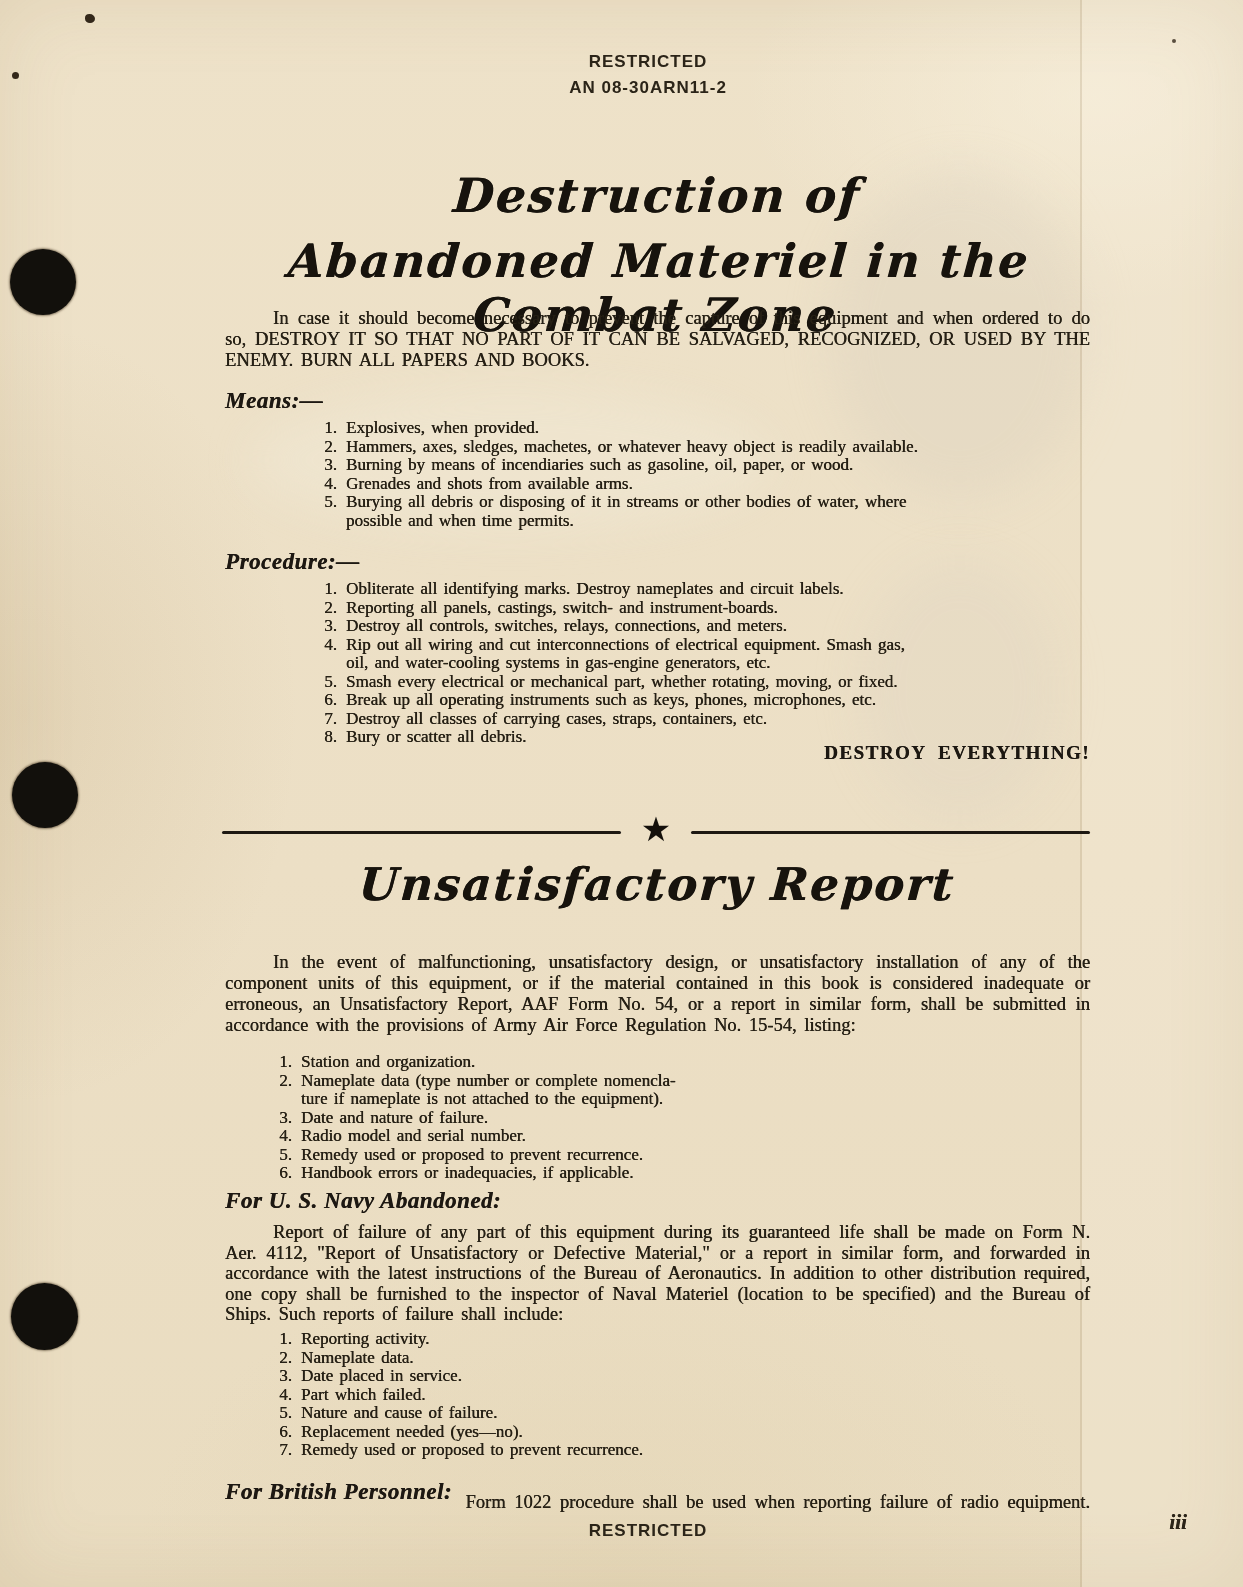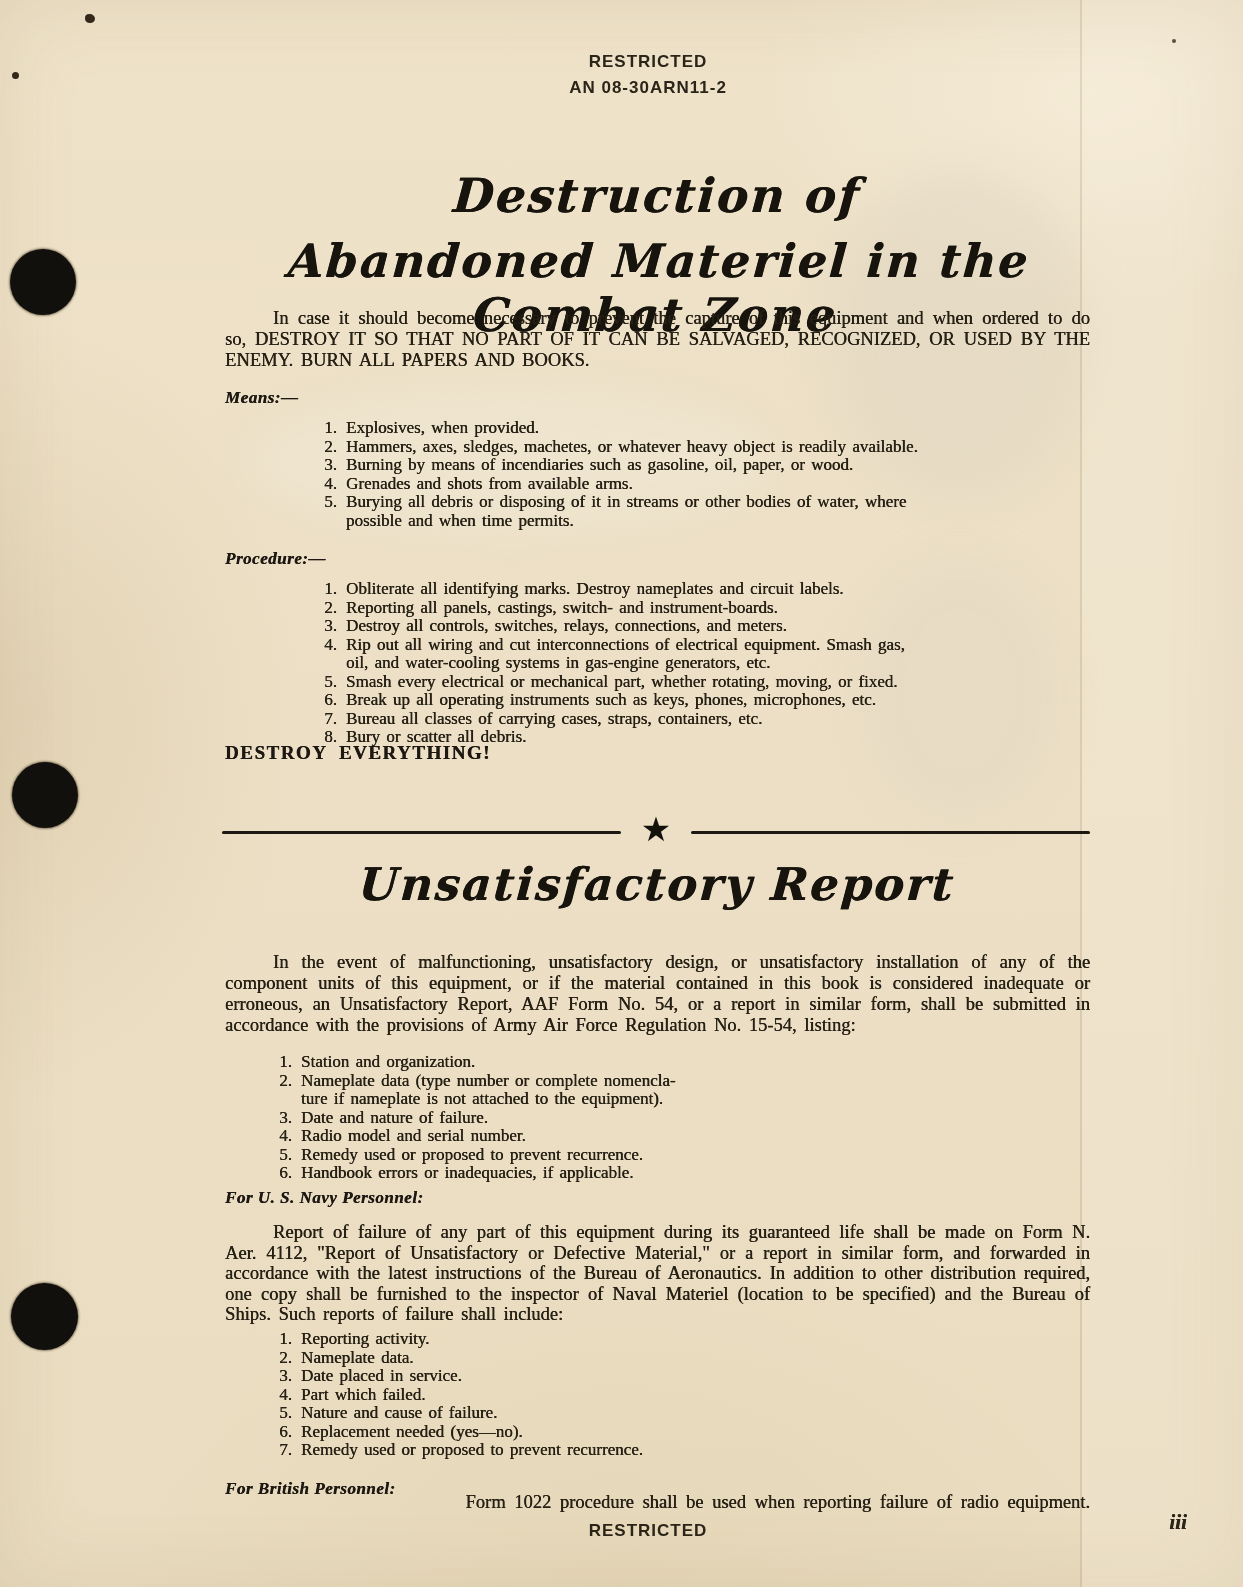--- a/index.html
+++ b/index.html
@@ -41,39 +41,39 @@
   
   .para { position:absolute; left:225px; width:865px; text-align:justify;
           font-size:18.5px; line-height:21px; word-spacing:3px; }
   .para-indent { text-indent:48px; }
   .intro { top:308px; }
   .aaf-para { top:952px; }
   .navy-para { top:1222px; line-height:20.5px; }
   .brit-para { top:1492px; text-align:right; text-indent:64px; word-spacing:4px; }
 
   
-  .sec-head { position:absolute; left:225px; font-size:17px; font-weight:bold; font-style:italic;
+  .sec-head { position:absolute; left:225px; font-size:23px; font-weight:bold; font-style:italic;
               color:#1d1812; letter-spacing:0.5px; }
   .means-head { top:388px; }
   .proc-head  { top:549px; }
   .aaf-head   { top:937px; }
   .navy-head  { top:1188px; }
   .brit-head  { top:1456px;margin-top:23px; }
 
   
   .nlist { position:absolute; font-size:17px; line-height:18.5px; }
   .means-list { left:311px; top:419px; width:700px; }
   .proc-list  { left:311px; top:580px; width:700px; }
   .aaf-list   { left:266px; top:1053px; width:660px; }
   .navy-list  { left:266px; top:1330px; width:660px; }
   .li { display:flex; }
   .li .num { flex:none; width:26px; text-align:right; margin-right:9px; }
   .li .txt { flex:1; white-space:pre-line; text-align:justify; word-spacing:2px; }
 
-  .destroy-line { position:absolute; left:225px; top:742px; width:865px; text-align:left;
+  .destroy-line { position:absolute; left:225px; top:742px; width:865px; text-align:right;
                   font-size:19px; font-weight:bold; letter-spacing:1.5px; word-spacing:6px; color:#1d1812; }
 
   
   .divider { position:absolute; left:222px; top:812px; width:868px; height:40px;
              display:flex; align-items:center; }
   .dline { flex:1; height:3px; background:#1d1812; border-radius:2px; }
   .dstar { flex:none; font-size:34px; line-height:34px; color:#14100b; padding:0 20px;
            transform:translateY(-2px); }
 
   
@@ -169,21 +169,21 @@
     <div class="li">
         <span class="num">5.</span>
         <span class="txt">Smash every electrical or mechanical part, whether rotating, moving, or fixed.</span>
       </div>
     <div class="li">
         <span class="num">6.</span>
         <span class="txt">Break up all operating instruments such as keys, phones, microphones, etc.</span>
       </div>
     <div class="li">
         <span class="num">7.</span>
-        <span class="txt">Bureau all classes of carrying cases, straps, containers, etc.</span>
+        <span class="txt">Destroy all classes of carrying cases, straps, containers, etc.</span>
       </div>
     <div class="li">
         <span class="num">8.</span>
         <span class="txt">Bury or scatter all debris.</span>
       </div>
   </div>
 
   <div class="destroy-line ink">DESTROY EVERYTHING!</div>
 
   <div class="divider">
@@ -216,21 +216,21 @@
     <div class="li">
         <span class="num">5.</span>
         <span class="txt">Remedy used or proposed to prevent recurrence.</span>
       </div>
     <div class="li">
         <span class="num">6.</span>
         <span class="txt">Handbook errors or inadequacies, if applicable.</span>
       </div>
   </div>
 
-  <div class="sec-head navy-head ink">For U. S. Navy Personnel:</div>
+  <div class="sec-head navy-head ink">For U. S. Navy Abandoned:</div>
   <div class="para para-indent navy-para ink">Report of failure of any part of this equipment during its guaranteed life shall be made on Form N. Aer. 4112, "Report of Unsatisfactory or Defective Material," or a report in similar form, and forwarded in accordance with the latest instructions of the Bureau of Aeronautics. In addition to other distribution required, one copy shall be furnished to the inspector of Naval Materiel (location to be specified) and the Bureau of Ships. Such reports of failure shall include:</div>
   <div class="nlist navy-list ink">
     <div class="li">
         <span class="num">1.</span>
         <span class="txt">Reporting activity.</span>
       </div>
     <div class="li">
         <span class="num">2.</span>
         <span class="txt">Nameplate data.</span>
       </div>

